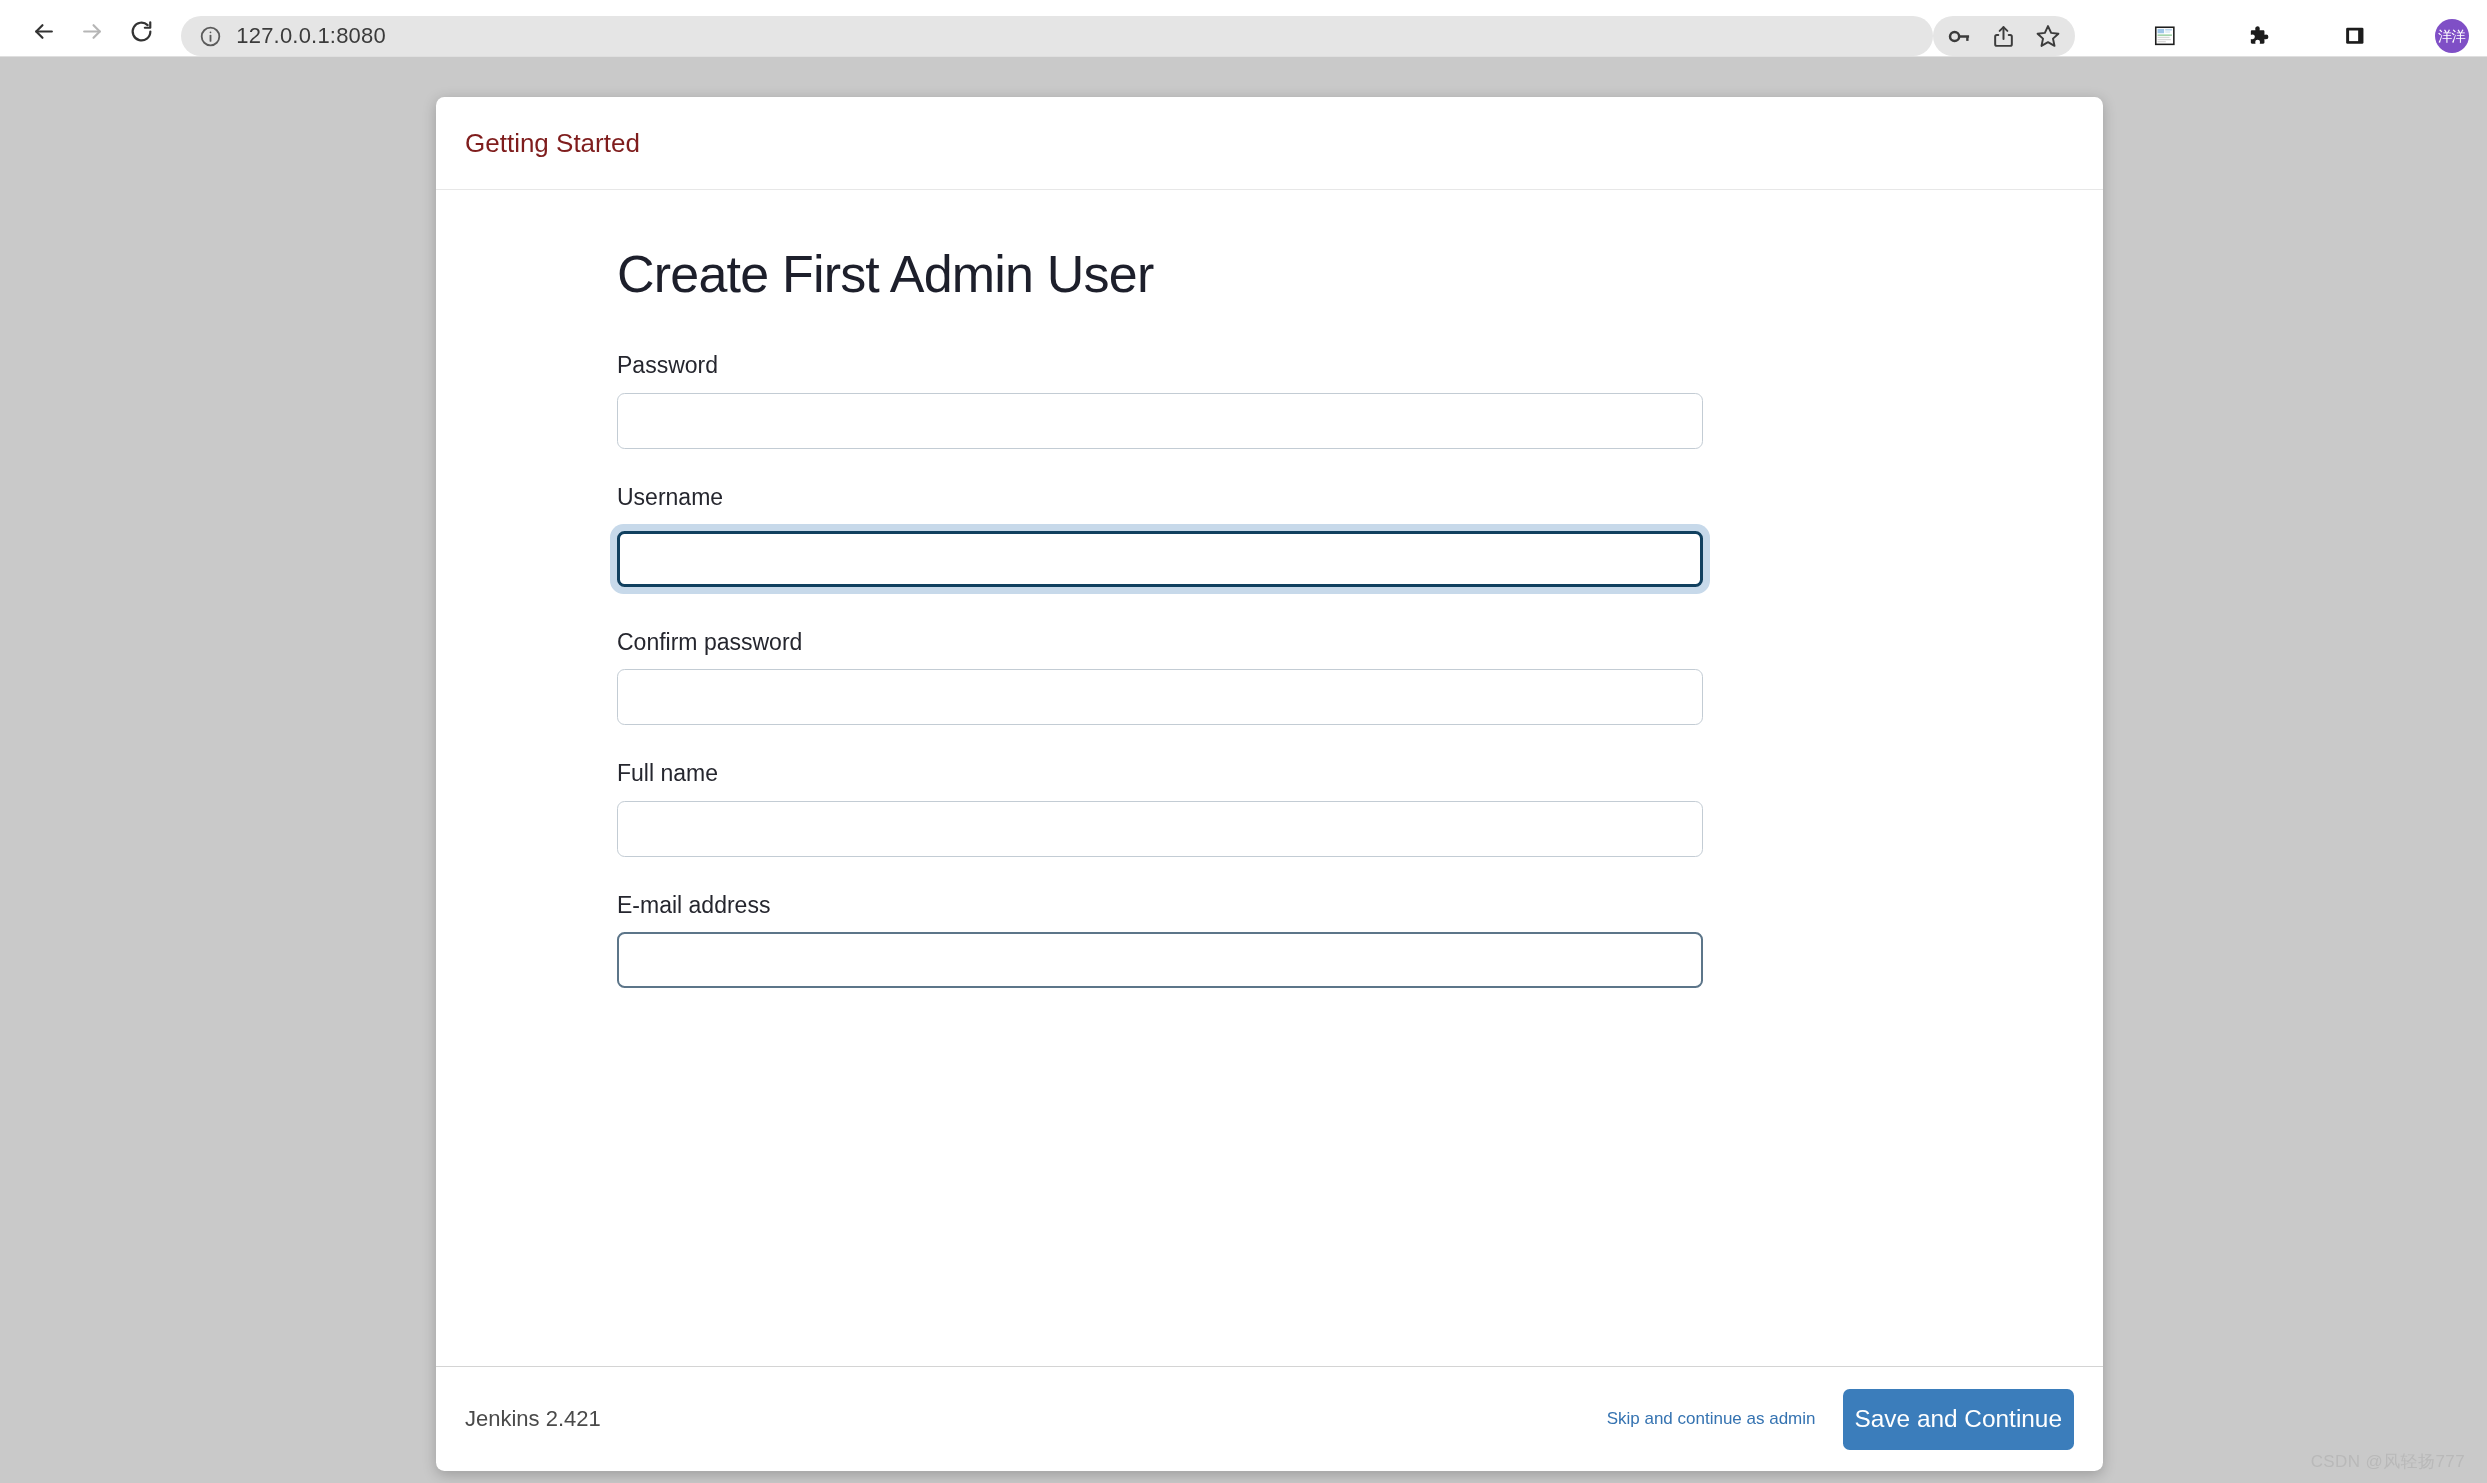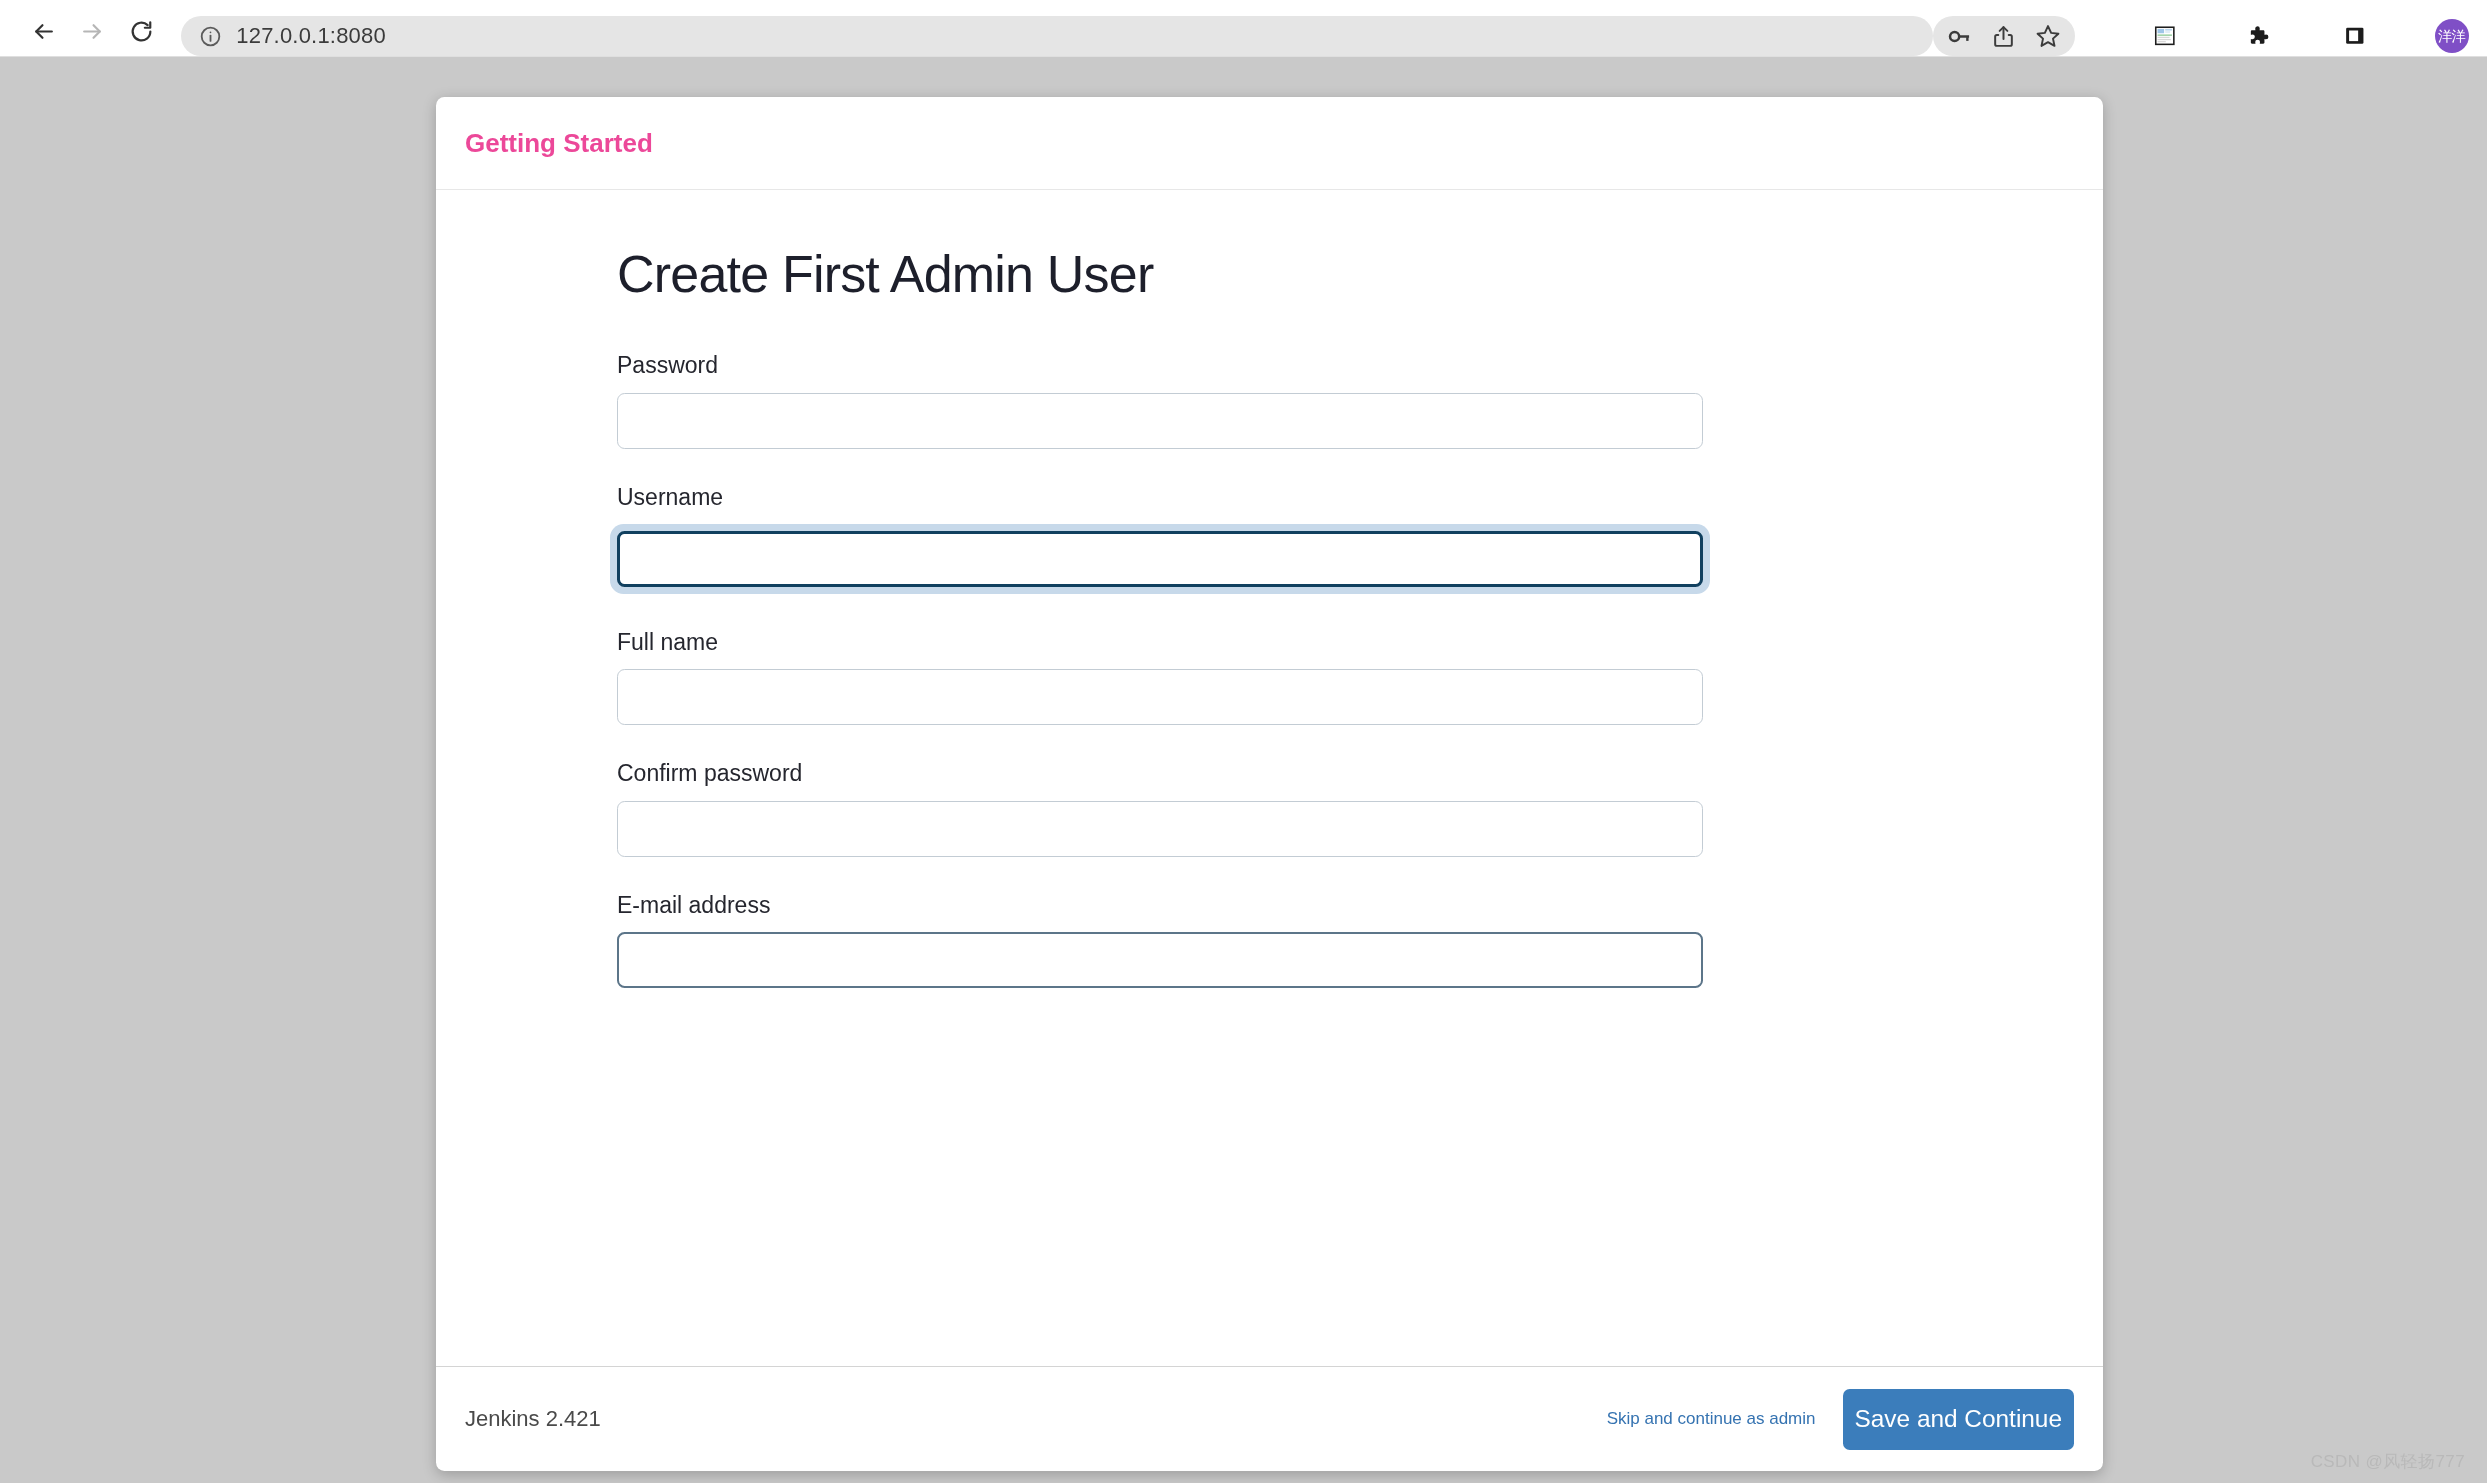--- a/index.html
+++ b/index.html
@@ -128,22 +128,22 @@
   .card-header {
     height: 93px;
     flex: 0 0 auto;
     display: flex;
     align-items: center;
     padding: 0 29px;
     border-bottom: 1.7px solid #e7e7e7;
   }
   .card-header-title {
     font-size: 26px;
-    font-weight: bold;
-    color: #ec4899;
+    font-weight: normal;
+    color: #7f1d1d;
   }
 
   .card-body {
     flex: 1 1 auto;
     padding: 56px 0 0 0;
     overflow: hidden;
   }
 
   .form-wrap {
     width: 1086px;
@@ -361,27 +361,27 @@
         </div>
 
         <div class="field">
           <label class="field-label">Username</label>
           <span class="input-focus-wrap">
             <input class="input-shell focused" type="text" placeholder="" style="">
           </span>
         </div>
 
         <div class="field">
+          <label class="field-label">Confirm password</label>
+          <input class="input-shell" type="password" placeholder="" style="">
+        </div>
+
+        <div class="field">
           <label class="field-label">Full name</label>
           <input class="input-shell" type="text" placeholder="" style="">
-        </div>
-
-        <div class="field">
-          <label class="field-label">Confirm password</label>
-          <input class="input-shell" type="password" placeholder="" style="">
         </div>
 
         <div class="field">
           <label class="field-label">E-mail address</label>
           <input class="input-shell hovered" type="email" placeholder="" style="">
         </div>
 
       </div>
     </div>
 

